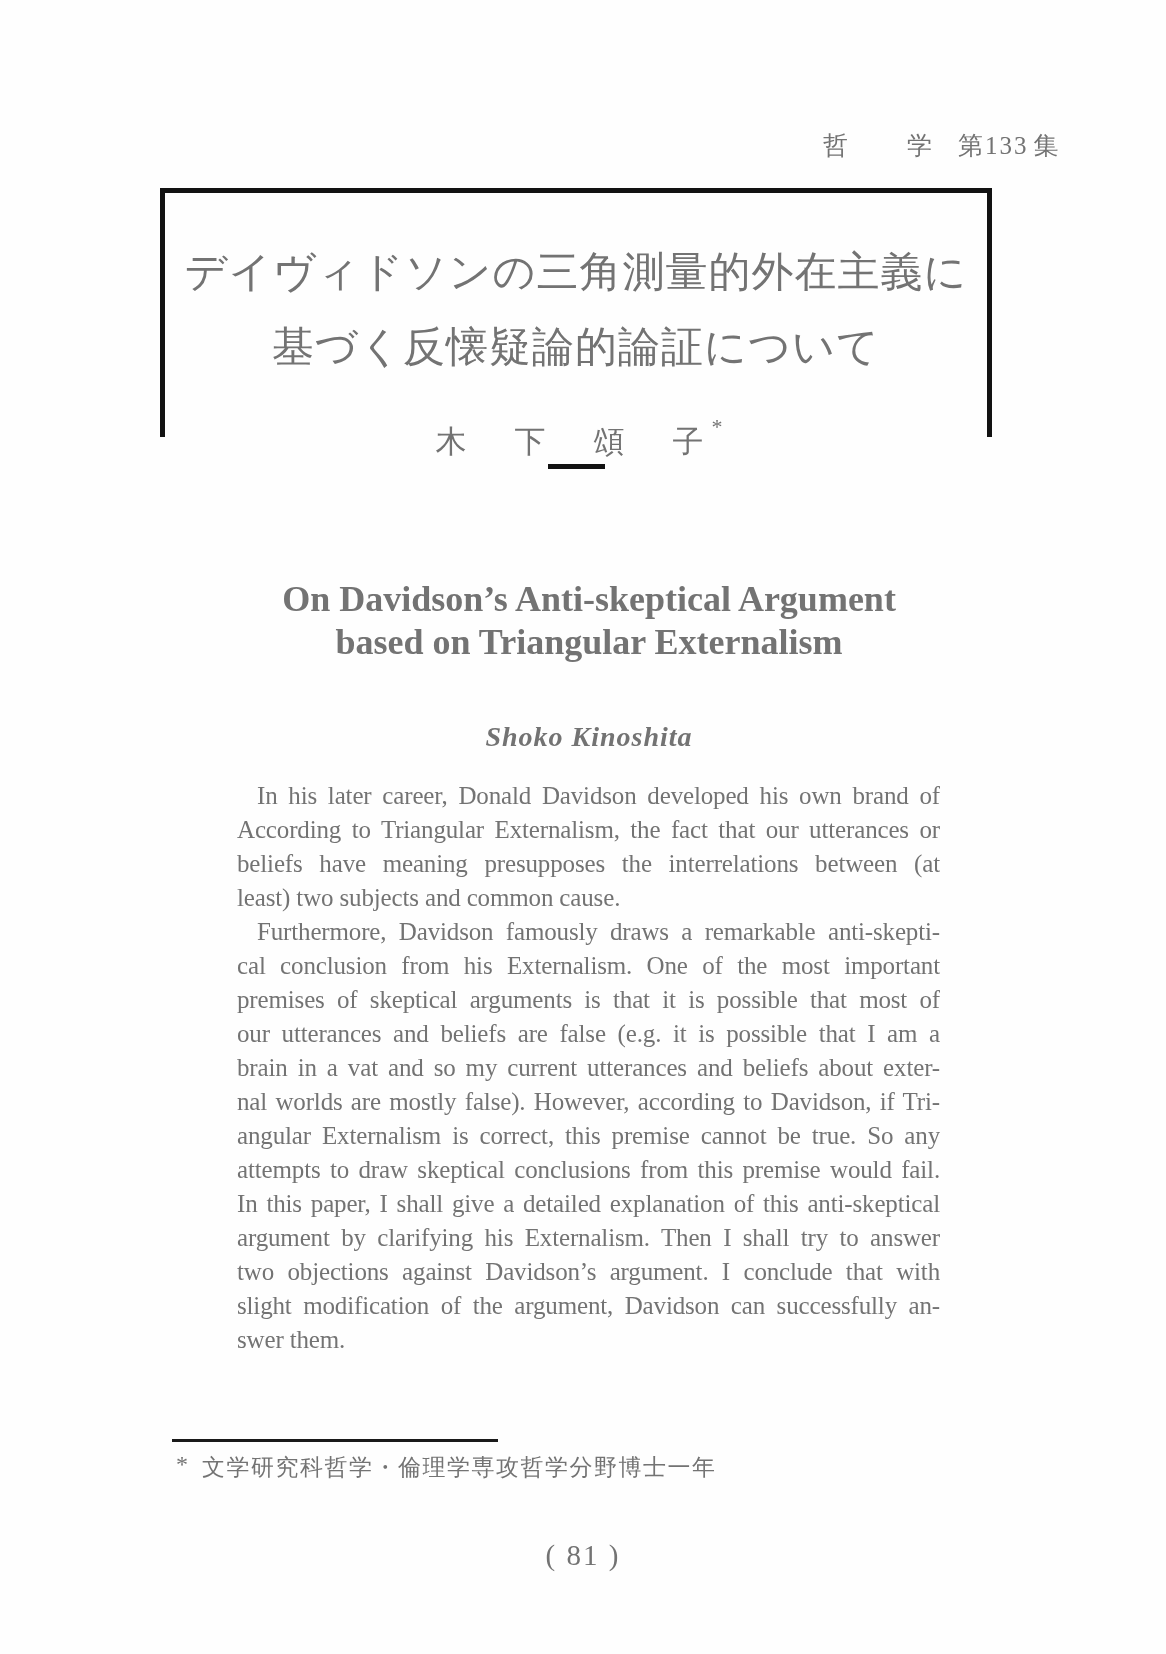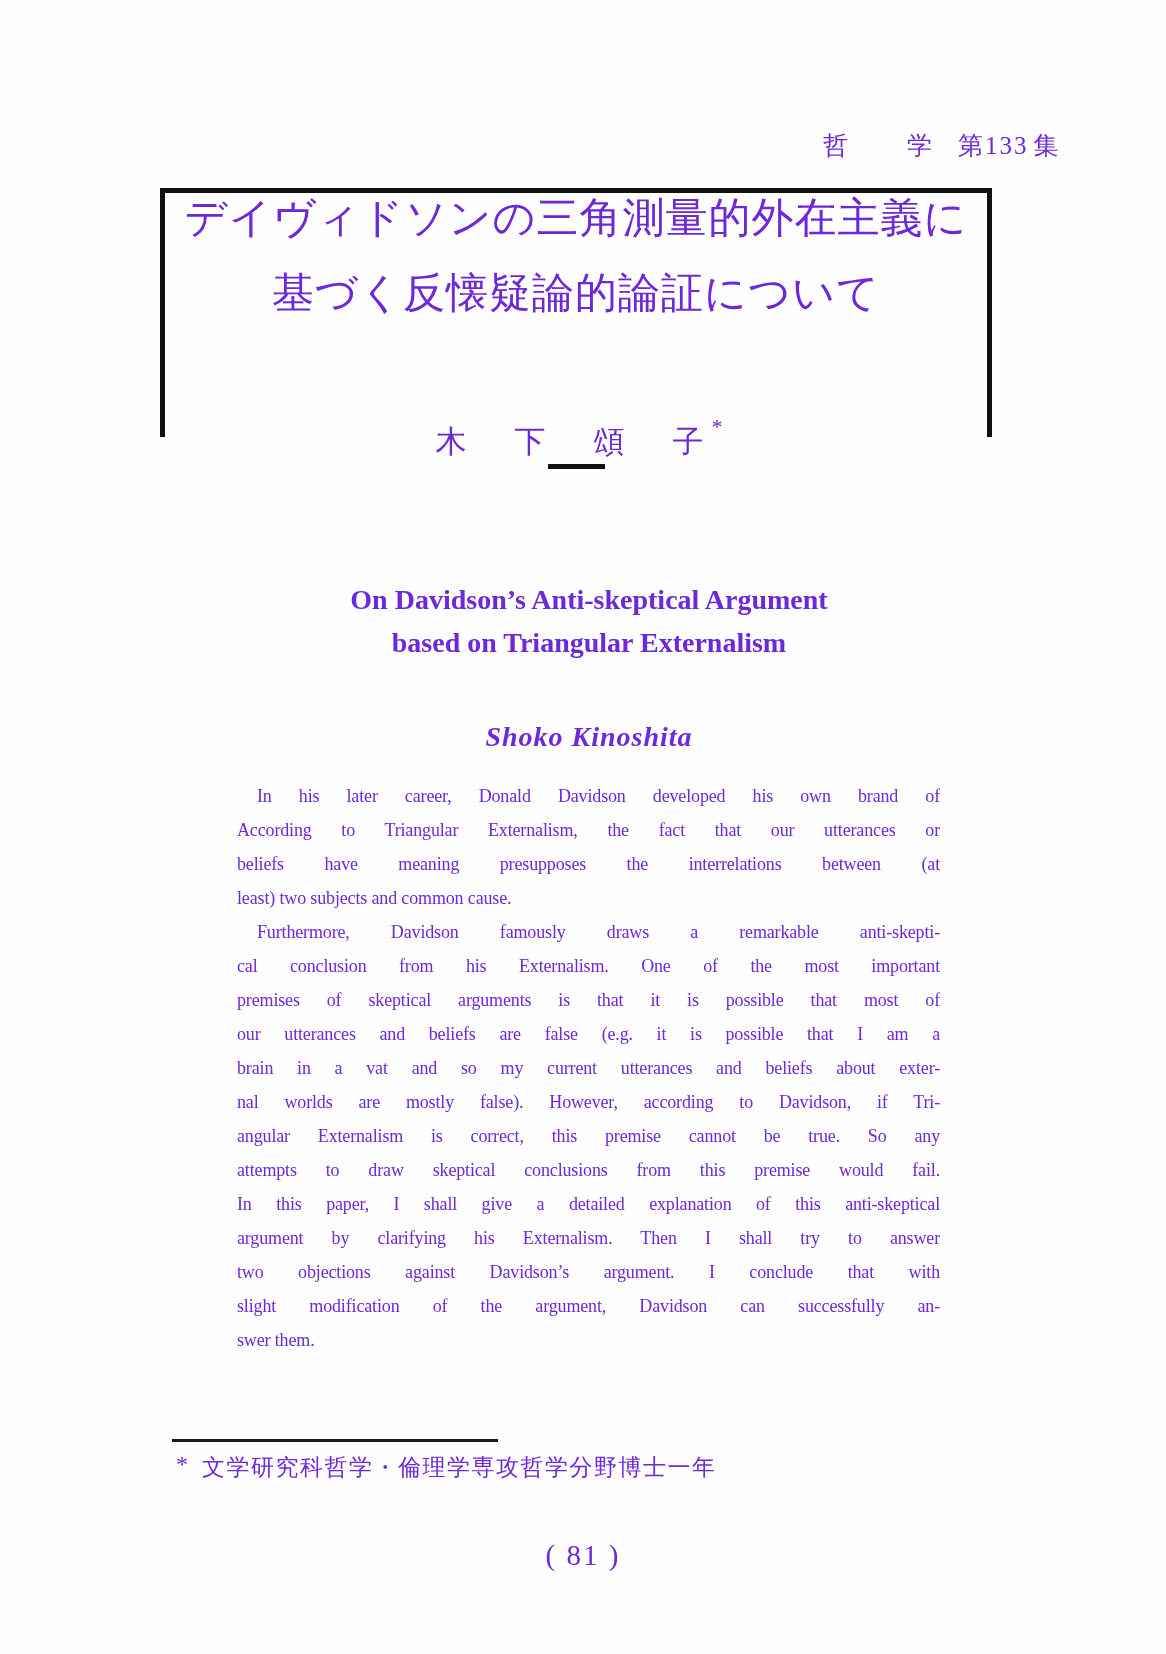--- a/index.html
+++ b/index.html
@@ -1,21 +1,21 @@
 <!DOCTYPE html>
 <html><head>
 <meta charset="utf-8">
 <style>
   html,body{margin:0;padding:0;background:#e8e8e8;}
   .page{
     position:relative;
     width:1166px;height:1654px;
     background:#fefefe;
     font-family:"Liberation Serif","DejaVu Serif",serif;
-    color:#6d28d9;
+    color:#737373;
     overflow:hidden;
   }
 
   
   .journal-header{
     position:absolute;left:823px;top:131px;
     font-size:25px;line-height:30px;white-space:nowrap;
     letter-spacing:1px;
   }
   .journal-header .w1{margin-right:58px;}
@@ -27,54 +27,54 @@
     position:absolute;left:160px;top:188px;
     width:832px;height:249px;
     box-sizing:border-box;
     border:5px solid #121212;
     border-bottom:none;
   }
   .jp-title{
     text-align:center;font-size:42px;line-height:50px;
     letter-spacing:1px;white-space:nowrap;
   }
-  .jp-title.l1{}
+  .jp-title.l1{margin-top:54px;}
   .jp-title.l2{margin-top:25px;}
   .box-bottom{
     position:absolute;left:-5px;right:-5px;bottom:0;
     transform:translateY(50%);
     display:flex;align-items:center;flex-direction:column;
   }
   .rule-left{flex:1;height:5px;background:#121212;}
   .rule-right{width:57px;height:5px;background:#121212;}
   .jp-author{
     font-size:31px;line-height:44px;
     letter-spacing:48px;margin-left:14px;white-space:nowrap;
   }
   .jp-author-mark{
     font-size:22px;vertical-align:18px;
     margin-left:-40px;margin-right:8px;letter-spacing:0;
   }
 
   
   .en-title{
     position:absolute;left:238px;top:578px;width:702px;
-    text-align:center;font-size:28px;line-height:43px;
+    text-align:center;font-size:36px;line-height:43px;
     font-weight:bold;white-space:nowrap;
   }
   .en-author{
     position:absolute;left:238px;top:698px;width:702px;
     text-align:center;font-size:28px;line-height:37px;
     font-weight:bold;font-style:italic;letter-spacing:1px;margin-top:20px;
   }
 
   
   .abstract{
     position:absolute;left:237px;top:779px;width:703px;
-    font-size:18px;letter-spacing:-0.15px;
+    font-size:25px;letter-spacing:-0.15px;
   }
   .tline{
     line-height:34px;height:34px;overflow:hidden;
     text-align:justify;text-align-last:justify;
     white-space:normal;
   }
   .tline.ind{padding-left:20px;}
   .tline.pend{text-align-last:left;}
 
   

